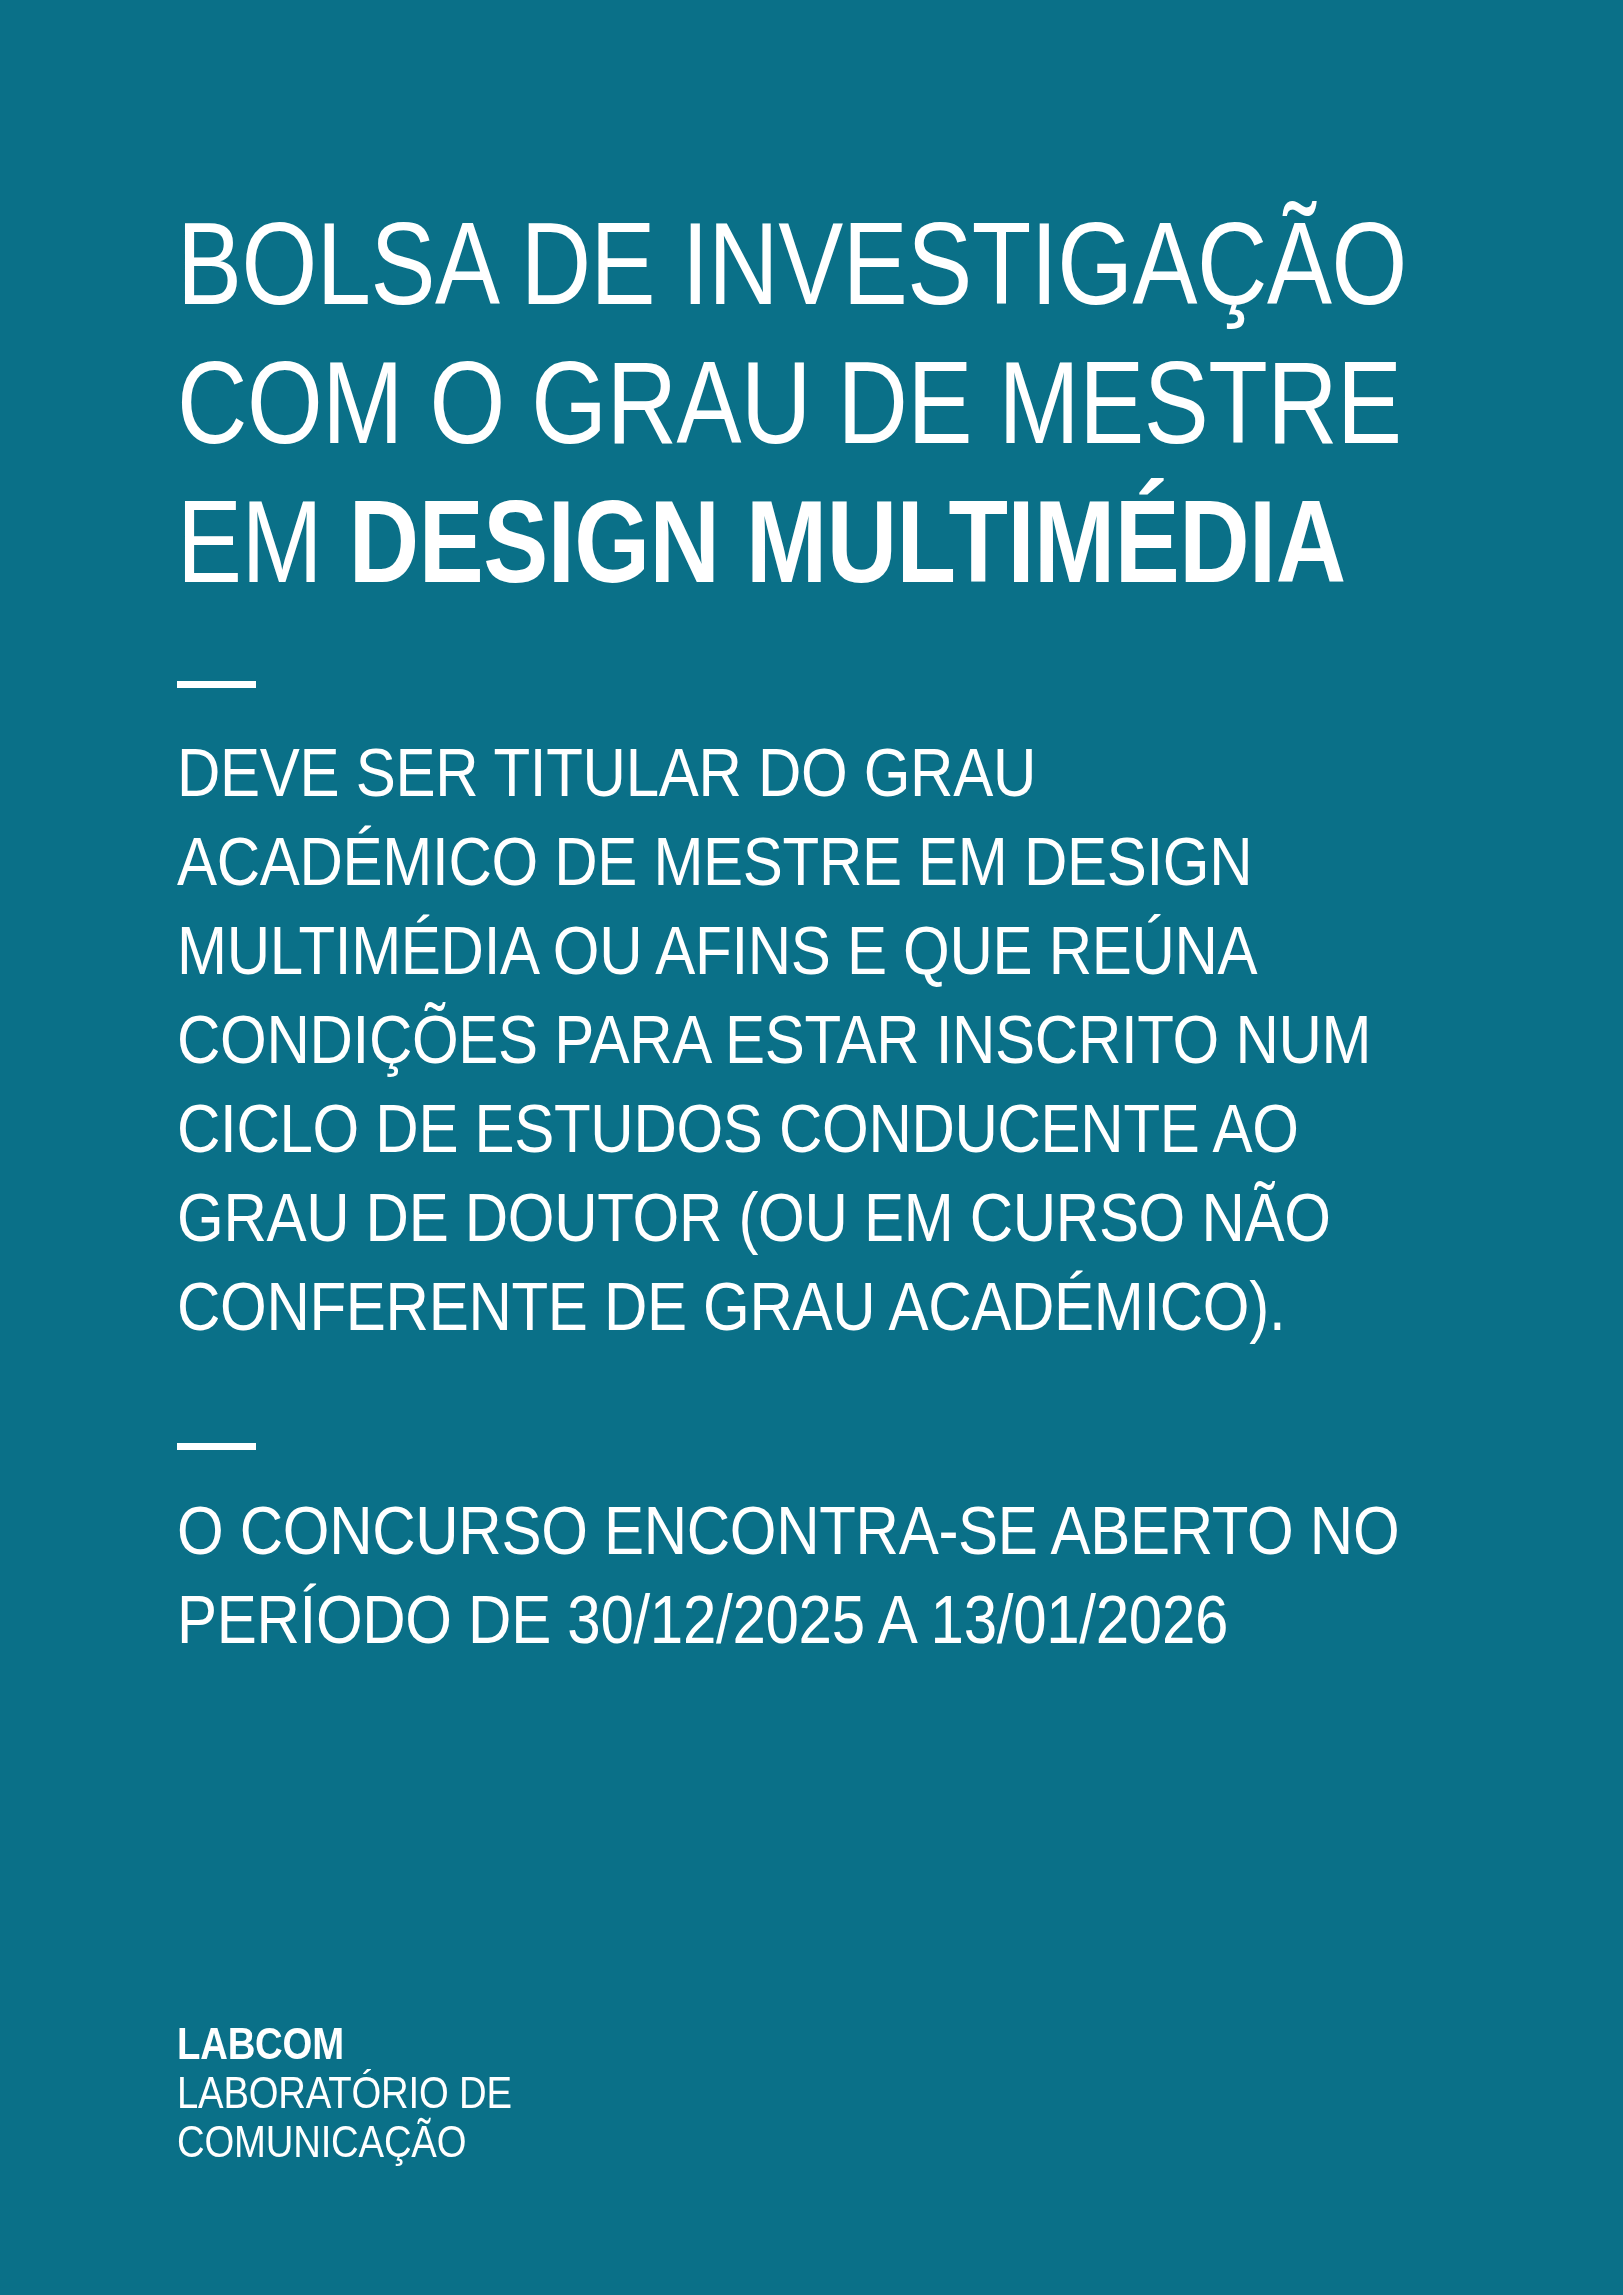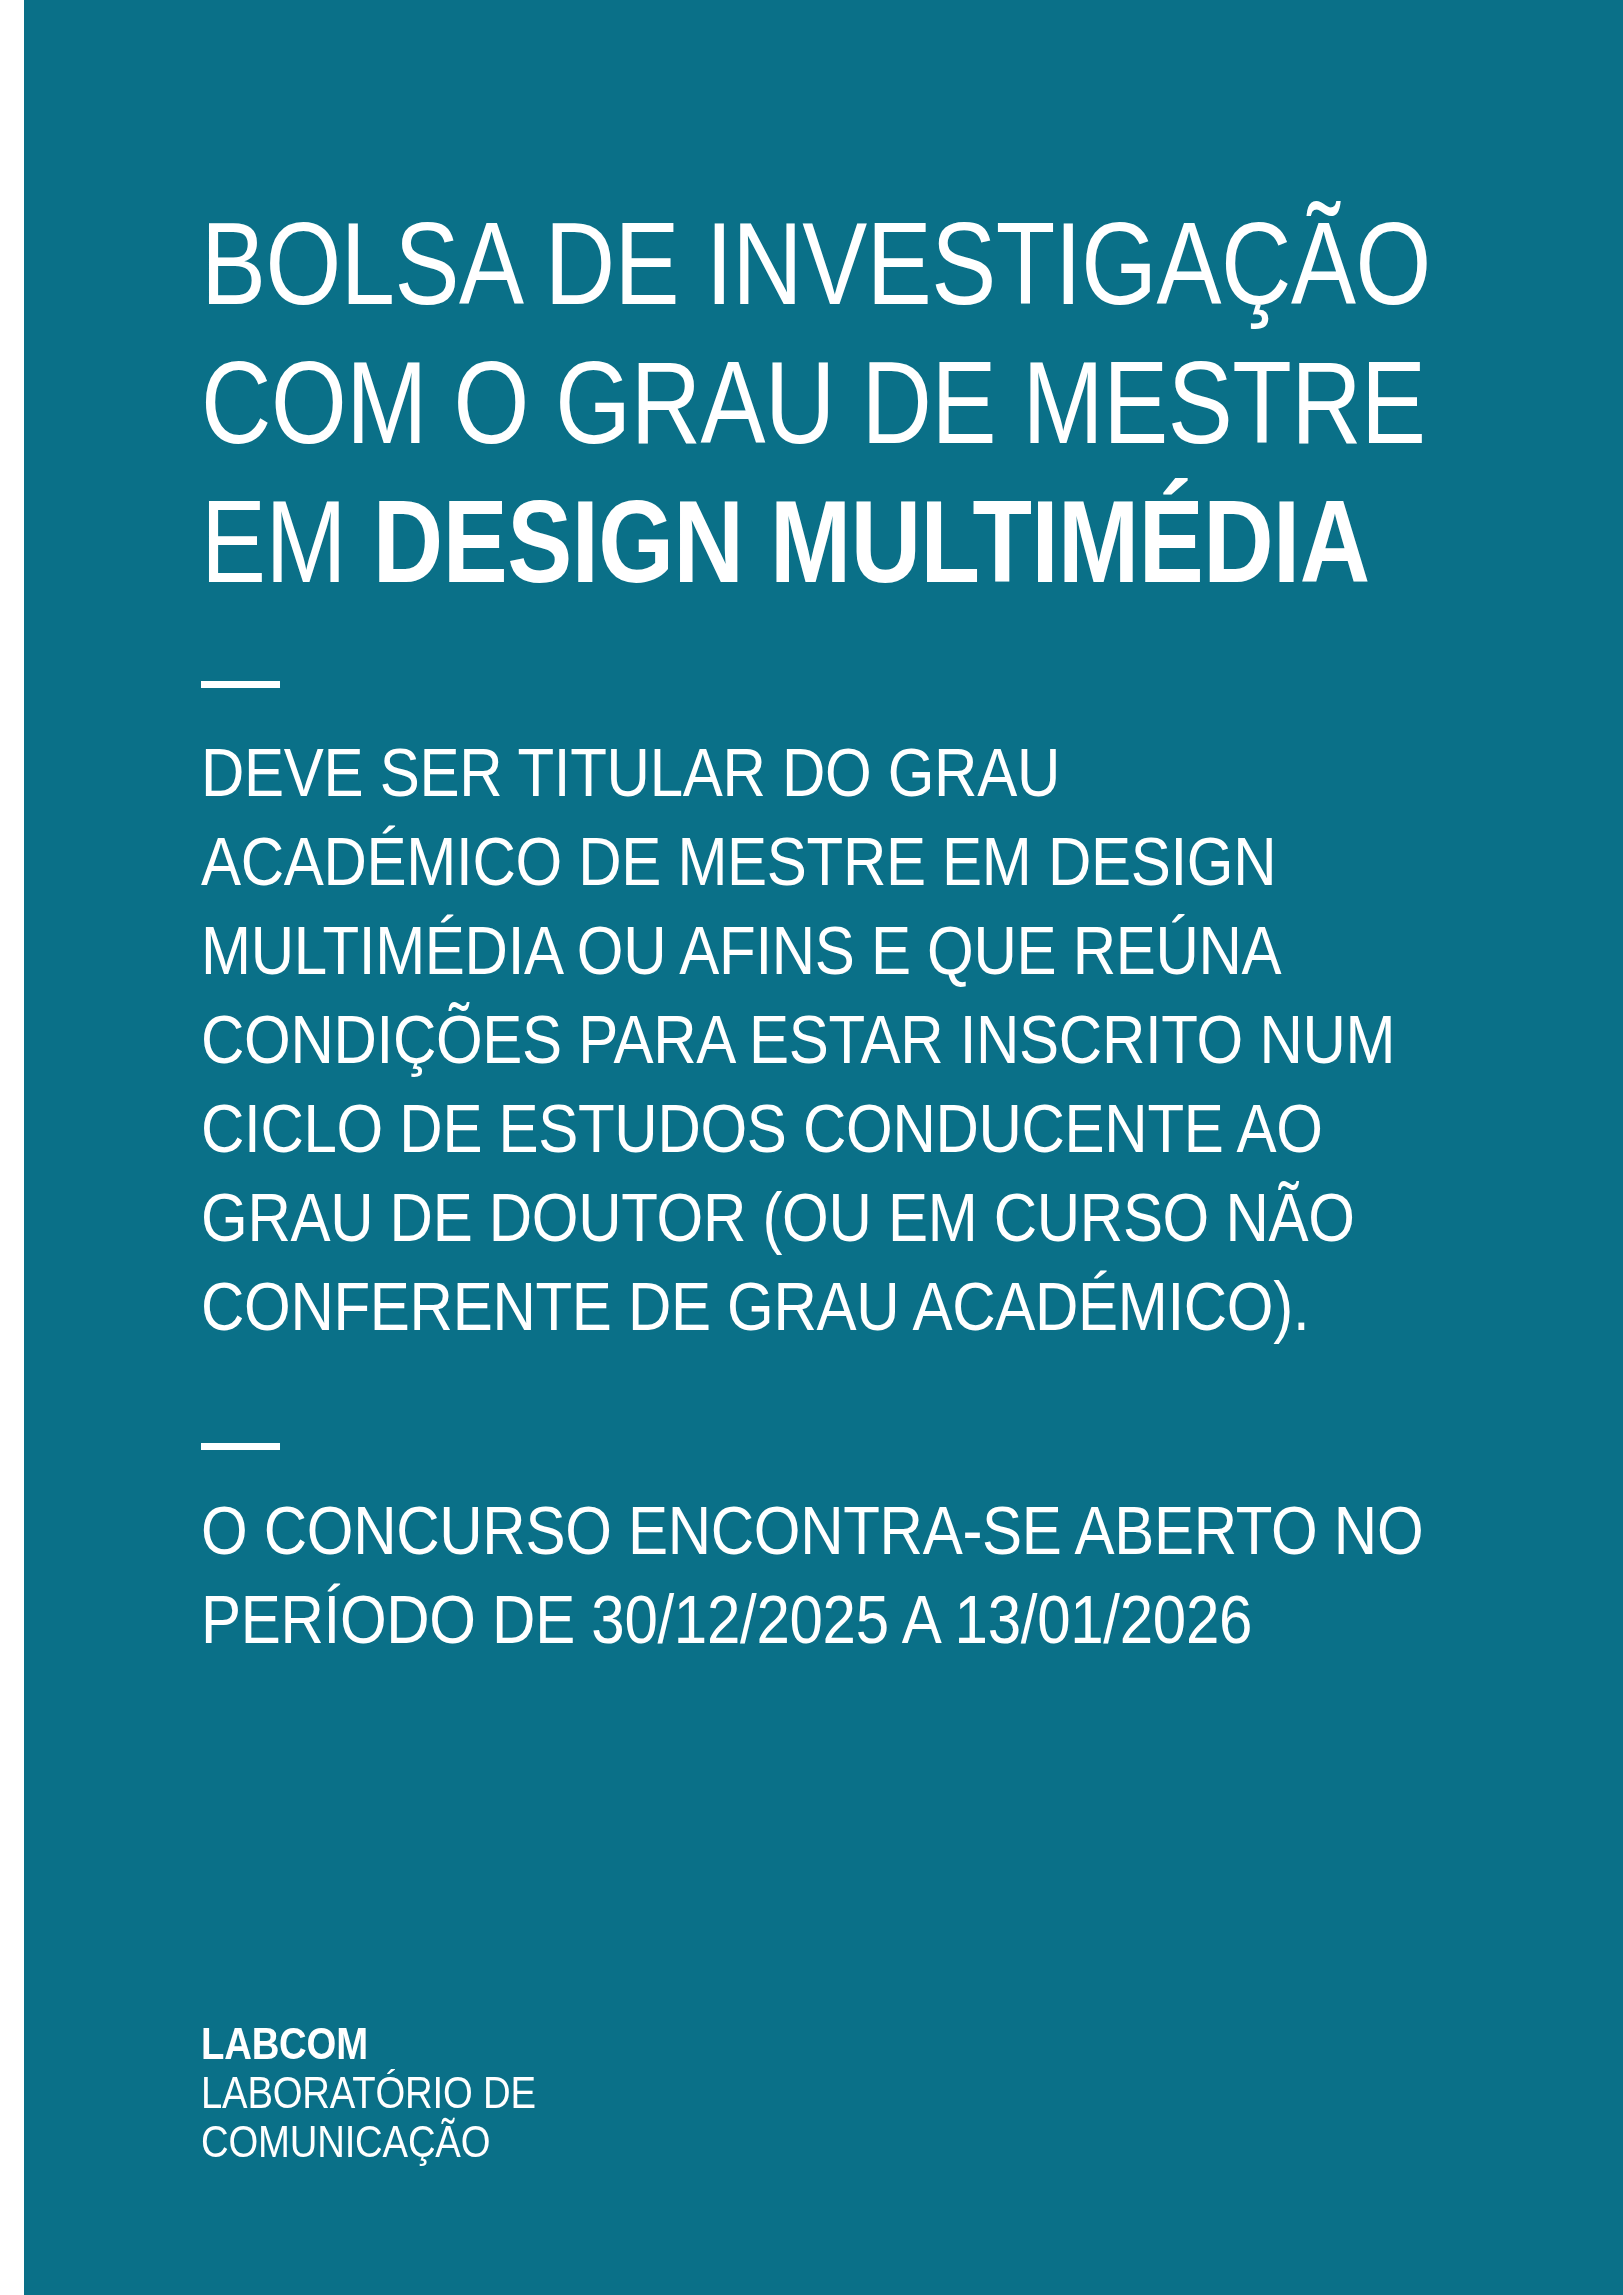--- a/index.html
+++ b/index.html
@@ -12,21 +12,20 @@
     height: 2295px;
     position: relative;
     overflow: hidden;
     font-family: "Liberation Sans", "DejaVu Sans", sans-serif;
   }
   .poster {
     position: absolute;
     inset: 0;
     background: #0A7088; 
     color: #FFFFFF;
-    margin-left: 24px;
   }
   .block {
     position: absolute;
     left: 177px;
     white-space: nowrap;
     transform-origin: 0 0;
   }
   .title {
     top: 195px;
     font-size: 116px;

